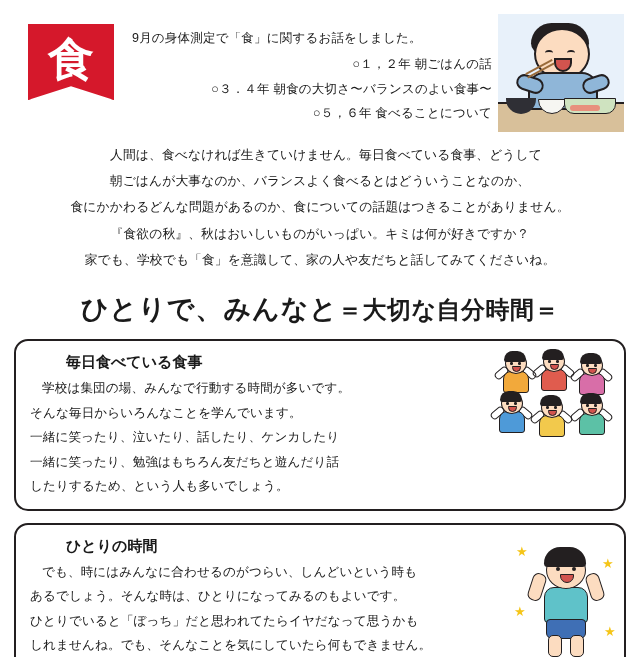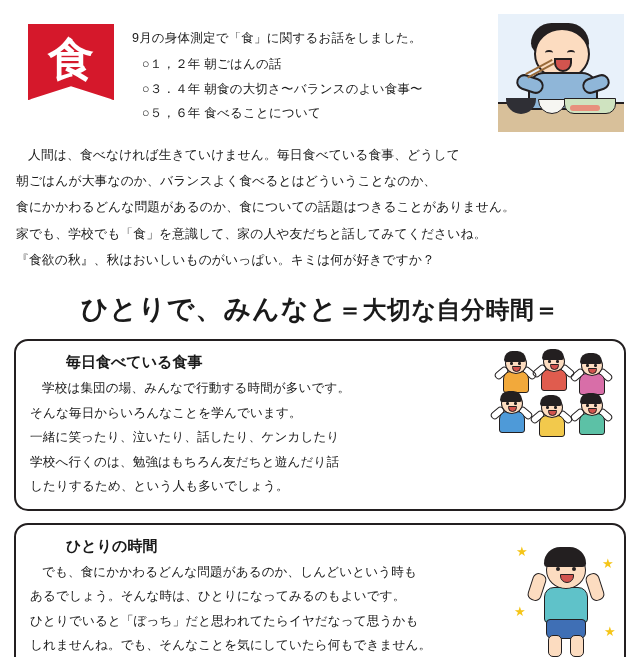--- a/index.html
+++ b/index.html
@@ -62,20 +62,21 @@
     font-size: 12.5px;
     line-height: 1.95;
     letter-spacing: 0.2px;
   }
   .top-text .lead {
     margin: 0 0 2px 0;
   }
   .top-text .grade-line {
     margin: 0;
     padding-left: 10px;
+    text-align: right;
   }
   .grade-line .gnum {
     display: inline-block;
     min-width: 54px;
   }
   .grade-line .gtitle {
     display: inline-block;
   }
 
   
@@ -219,20 +220,21 @@
 
   
   .intro-block {
     margin: 10px 16px 0 16px;
     font-size: 12.8px;
     line-height: 2.05;
     letter-spacing: 0.1px;
   }
   .intro-block p {
     margin: 0;
+    text-align: center;
   }
   .intro-block p.indent {
     text-indent: 12px;
   }
 
   
   .headline {
     margin-top: 18px;
     text-align: center;
     display: flex;
@@ -488,36 +490,36 @@
     <div class="bowl2"></div>
     <div class="plate"></div>
     <div class="fish"></div>
   </div>
 </div>
 
 <div class="intro-block">
   <p class="indent">人間は、食べなければ生きていけません。毎日食べている食事、どうして</p>
   <p>朝ごはんが大事なのか、バランスよく食べるとはどういうことなのか、</p>
   <p>食にかかわるどんな問題があるのか、食についての話題はつきることがありません。</p>
+  <p>『食欲の秋』、秋はおいしいものがいっぱい。キミは何が好きですか？</p>
   <p>家でも、学校でも「食」を意識して、家の人や友だちと話してみてくださいね。</p>
-  <p>『食欲の秋』、秋はおいしいものがいっぱい。キミは何が好きですか？</p>
 </div>
 
 <div class="headline">
   <span class="h-main">ひとりで、みんなと</span>
   <span class="h-sub">＝大切な自分時間＝</span>
 </div>
 
 <div class="panel with-art">
   <div class="panel-title">毎日食べている食事</div>
   <div class="panel-body">
     <p class="indent">学校は集団の場、みんなで行動する時間が多いです。</p>
     <p>そんな毎日からいろんなことを学んでいます。</p>
     <p>一緒に笑ったり、泣いたり、話したり、ケンカしたり</p>
-    <p>学校へ行くのは、勉強はもちろん友だちと遊んだり話</p>
+    <p>一緒に笑ったり、勉強はもちろん友だちと遊んだり話</p>
     <p>したりするため、という人も多いでしょう。</p>
   </div>
 
   <div class="group-illu">
     <div class="kid" style="left:4px; top:2px;">
       <div class="k-arm-l"></div>
       <div class="k-arm-r"></div>
       <div class="k-body" style="background:#f2a93b;"></div>
       <div class="k-head"></div>
       <div class="k-hair"></div>
@@ -574,21 +576,21 @@
       <div class="k-eye-l"></div>
       <div class="k-eye-r"></div>
       <div class="k-mouth"></div>
     </div>
   </div>
 </div>
 
 <div class="panel with-art-right" style="min-height:152px;">
   <div class="panel-title">ひとりの時間</div>
   <div class="panel-body">
-    <p class="indent">でも、食にかかわるどんな問題があるのか、しんどいという時も</p>
+    <p class="indent">でも、時にはみんなに合わせるのがつらい、しんどいという時も</p>
     <p>あるでしょう。そんな時は、ひとりになってみるのもよいです。</p>
     <p>ひとりでいると「ぼっち」だと思われてたらイヤだなって思うかも</p>
     <p>しれませんね。でも、そんなことを気にしていたら何もできません。</p>
 
   </div>
 
   <div class="alone-illu">
     <div class="star" style="left:2px; top:6px;">★</div>
     <div class="star" style="left:88px; top:18px;">★</div>
     <div class="star" style="left:0px; top:66px;">★</div>

